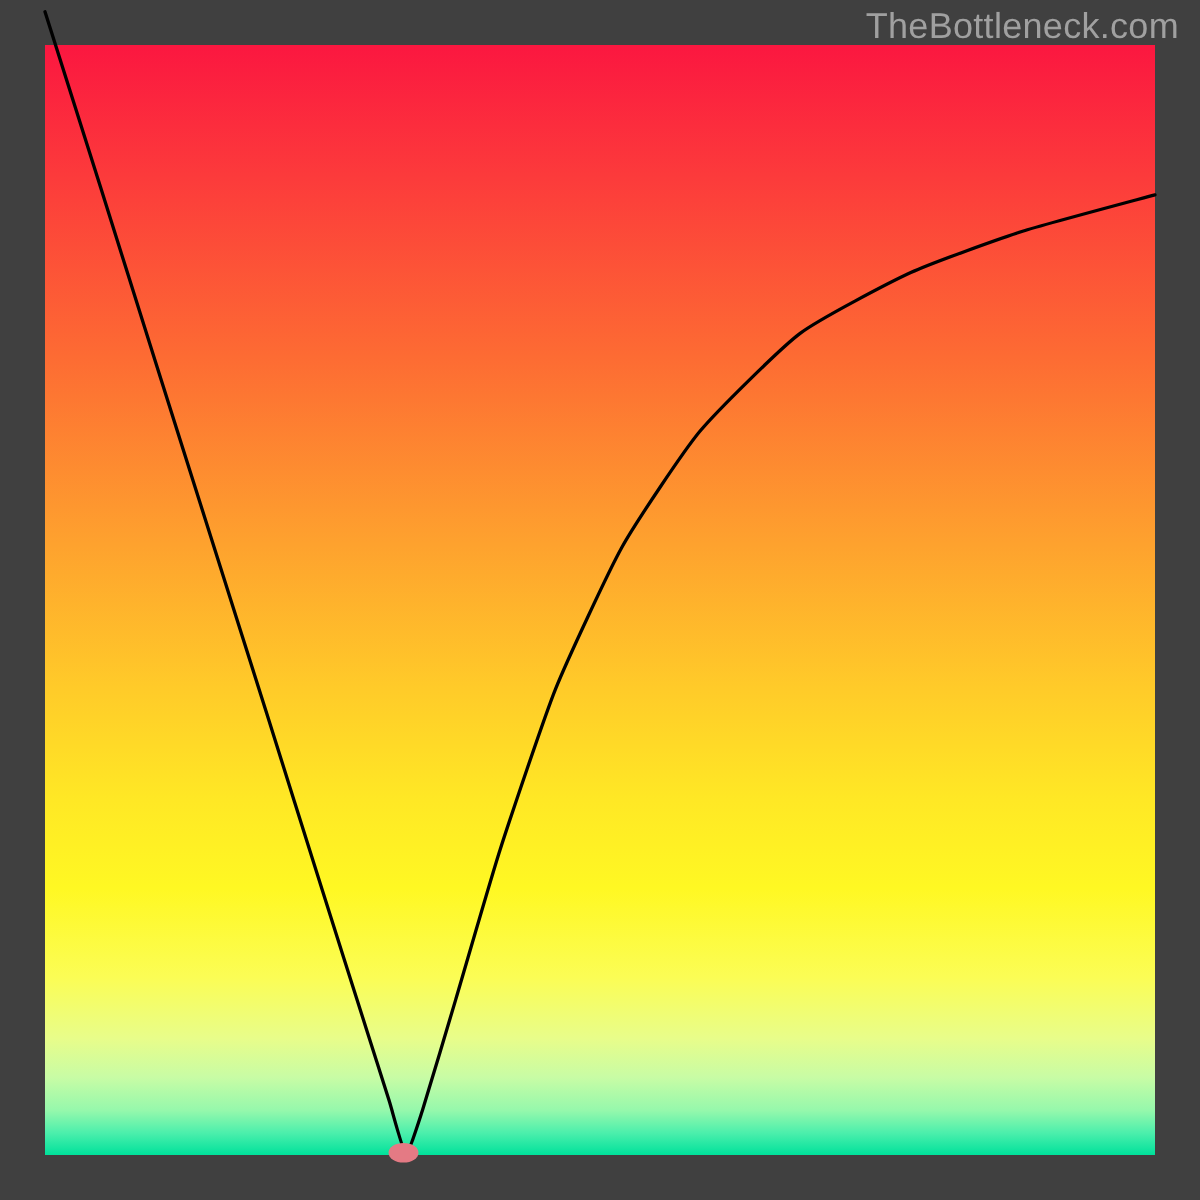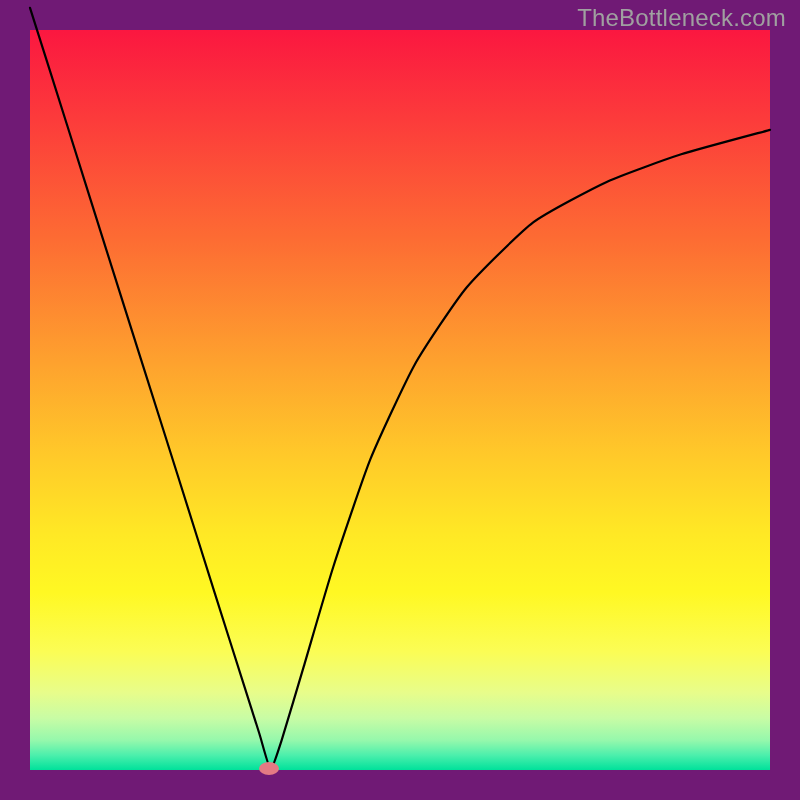--- a/index.html
+++ b/index.html
@@ -8,21 +8,21 @@
     width: 800px;
     height: 800px;
     background: #000;
     font-family: Arial, Helvetica, sans-serif;
     overflow: hidden;
   }
   .frame {
     position: relative;
     width: 800px;
     height: 800px;
-    background: #701a75;
+    background: #404040;
   }
   .plot-area {
     position: absolute;
     left: 30px;
     top: 30px;
     width: 740px;
     height: 740px;
     background: linear-gradient(to bottom,
       #fb1740 0%,
       #fc3b3b 12%,

